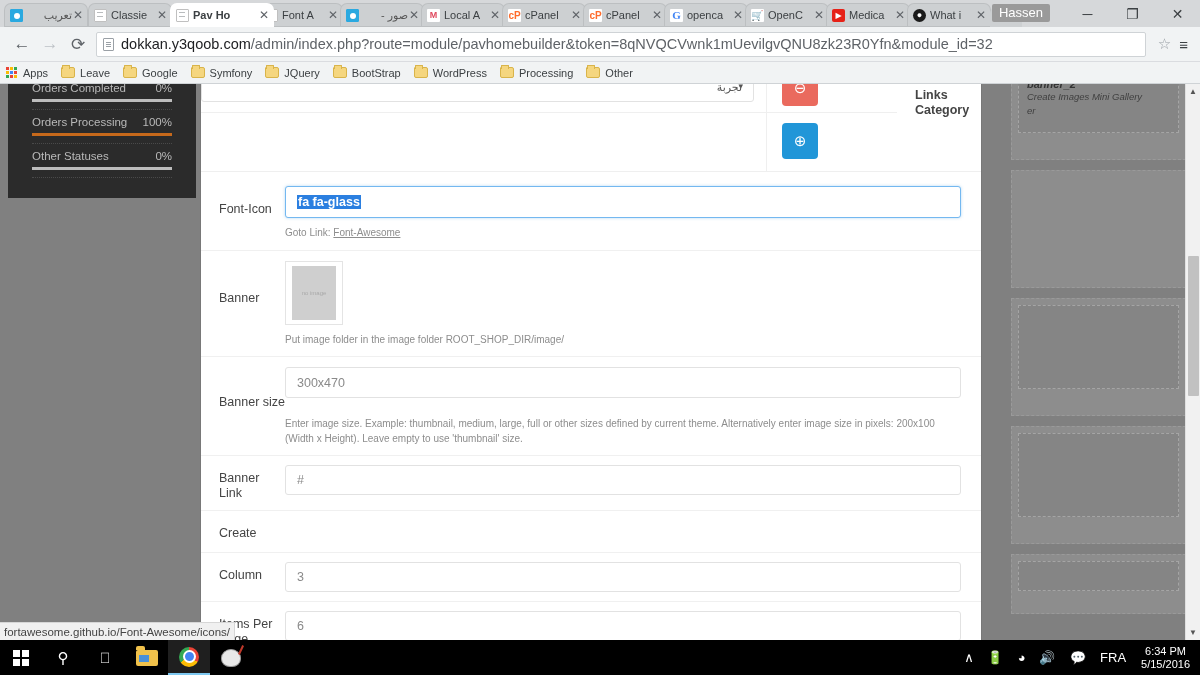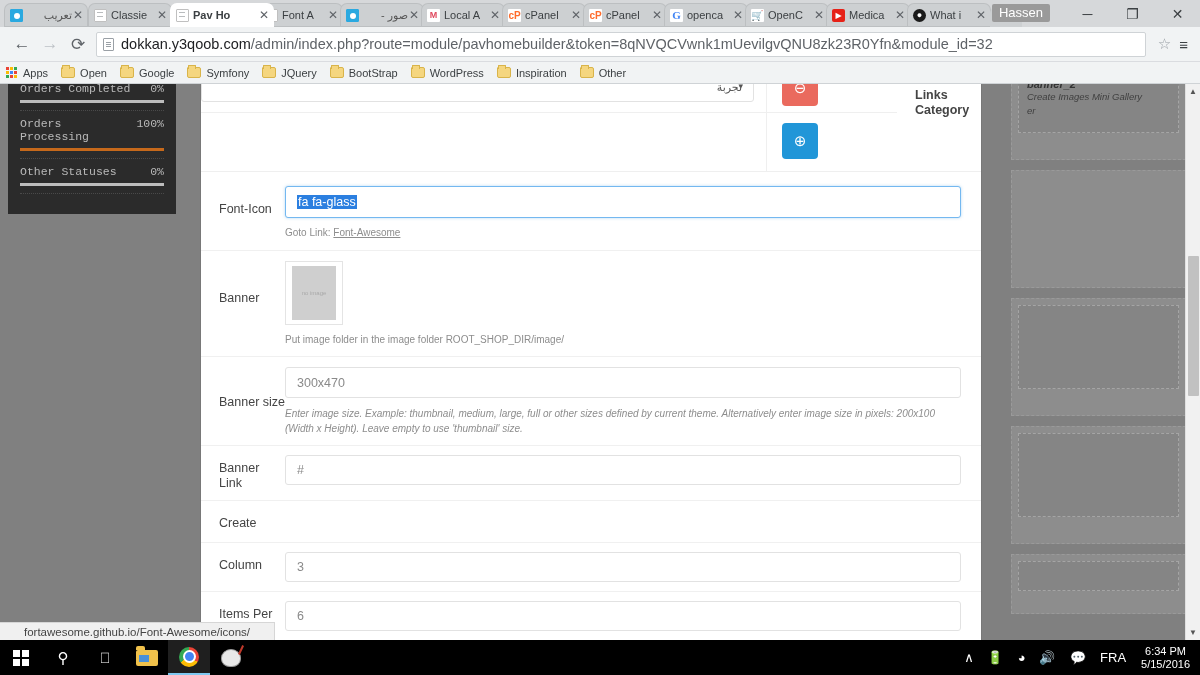--- a/index.html
+++ b/index.html
@@ -80,22 +80,22 @@
      background:#f5d67f; border:1px solid #d9b44a; border-bottom:none; border-radius:1px 1px 0 0;}
   .apps-grid { width:12px; height:12px; margin-right:5px; display:grid; grid-template-columns:repeat(3,3px);
      grid-template-rows:repeat(3,3px); gap:1px; flex:0 0 12px;}
   .apps-grid i { display:block; width:3px; height:3px; }
 
   
   .viewport { position:absolute; left:0; top:84px; width:1200px; height:556px; background:#fff; overflow:hidden; }
   .dimmed { position:absolute; inset:0; background:#808080; }
 
   
-  .statspanel { position:absolute; left:8px; top:-12px; width:168px; background:#2b2b2b;
-     padding:10px 12px 14px;font-family:Liberation Mono, monospace; }
+  .statspanel { position:absolute; left:8px; top:-12px; width:188px; background:#2b2b2b;
+     padding:10px 24px 14px; }
   .statrow { margin-bottom:6px; }
   .statrow .line { display:flex; justify-content:space-between; font-size:11.5px; color:#b9b9b9;
      margin-bottom:5px; }
   .bar { height:3px; background:#4d4d4d; }
   .bar > span { display:block; height:3px; background:#bdbdbd; }
   .bar.orange > span { background:#c6691b; }
   .dotline { border-bottom:1px dotted #4a4a4a; margin-top:7px; }
 
   
   .bgmodules { position:absolute; right:14px; top:-20px; width:175px; }
@@ -124,21 +124,21 @@
   .fctrl { flex:1 1 auto; padding-right:20px; }
   .inp { width:100%; height:30px; border:1px solid #e2e2e2; border-radius:3px; background:#fff;
      padding:0 11px; font-size:12.5px; color:#8a8a8a; font-family:"Liberation Sans", sans-serif;
      display:flex; align-items:center; }
   .inp.focus { border:1px solid #74b8f0; box-shadow:0 0 3px rgba(102,175,233,0.5); color:#333; }
   .sel { position:relative; }
   .sel .caret { position:absolute; right:10px; top:8px; font-size:9px; color:#555; }
   .rtl { direction:rtl; text-align:right; font-size:11px; color:#555; }
   .hint { font-size:10px; color:#8d8d8d; margin-top:7px; line-height:15px; }
   .hint a { color:#8d8d8d; }
-  .sel-text { background:#2b7fe0; color:#fff; padding:0 1px; }
+  .sel-text { background:#2b7fe0; color:#fff; padding:0 1px;font-weight:bold; }
 
   
   .lcwrap { display:flex; border-bottom:1px solid #efefef; }
   .lccol { flex:1 1 auto; padding:6px 12px 10px 0; border-right:1px solid #efefef; }
   .lcbtn { flex:0 0 130px; padding:4px 0 0 15px; }
   .btn-sq { width:36px; height:36px; border-radius:4px; color:#fff; font-size:15px;
      display:flex; align-items:center; justify-content:center; }
   .btn-red { background:#ea6a5e; }
   .btn-blue { background:#2196d8; }
   .lcrow2 { display:flex; }
@@ -146,21 +146,21 @@
   .lcrow2 .cellbtn { flex:0 0 130px; padding:10px 0 0 15px; }
 
   
   .thumbbox { width:58px; height:64px; border:1px solid #e4e4e4; background:#fff; padding:5px;
      display:flex; align-items:center; justify-content:center; }
   .thumbimg { width:44px; height:54px; background:#cfcfcf; display:flex; align-items:center;
      justify-content:center; font-size:6px; color:#a9a9a9; }
 
   
   .statusbar { position:absolute; left:0; bottom:0; height:18px; background:#f0f0f0;
-     border-top:1px solid #d6d6d6; border-right:1px solid #d6d6d6; padding:0 24px;
+     border-top:1px solid #d6d6d6; border-right:1px solid #d6d6d6; padding:0 4px;
      font-size:11.5px; color:#444; line-height:18px; z-index:40; }
 
   
   .taskbar { position:absolute; left:0; bottom:0; width:1200px; height:35px; background:#000;
      display:flex; align-items:center; }
   .tbicon { width:42px; height:35px; display:flex; align-items:center; justify-content:center;
      color:#fff; font-size:15px; }
   .tbicon.active { background:#1f1f1f; border-bottom:2px solid #7ec8f0; }
   .tray { margin-left:auto; display:flex; align-items:center; padding-right:10px; color:#fff; }
   .tray .ti { padding:0 7px; font-size:13px; }
@@ -282,21 +282,21 @@
             <i style="background:#4285f4"></i>
             <i style="background:#ea4335"></i>
           <i style="background:#34a853"></i>
             <i style="background:#ea4335"></i>
             <i style="background:#fbbc05"></i>
         </span>
         <span>Apps</span>
       </div>
       <div class="bm">
         <span class="folder"></span>
-        <span>Open</span>
+        <span>Leave</span>
         </div>
       <div class="bm">
         <span class="folder"></span>
         <span>Google</span>
         </div>
       <div class="bm">
         <span class="folder"></span>
         <span>Symfony</span>
         </div>
       <div class="bm">
@@ -306,21 +306,21 @@
       <div class="bm">
         <span class="folder"></span>
         <span>BootStrap</span>
         </div>
       <div class="bm">
         <span class="folder"></span>
         <span>WordPress</span>
         </div>
       <div class="bm">
         <span class="folder"></span>
-        <span>Inspiration</span>
+        <span>Processing</span>
         </div>
       <div class="bm">
         <span class="folder"></span>
         <span>Other</span>
         </div>
     </div>
 
     <div class="viewport">
       <div class="dimmed"></div>
 
@@ -446,21 +446,21 @@
             <div class="hint">Put image folder in the image folder ROOT_SHOP_DIR/image/</div>
           </div>
         </div>
 
         <div class="formrow" style="padding-top:10px;">
           <div class="flabel" style="padding-top:28px;">Banner size</div>
           <div class="fctrl">
             <div class="inp" style="height:31px;">
               <span>300x470</span>
             </div>
-            <div class="hint" style="margin-top:8px;font-style:italic;">Enter image size. Example: thumbnail, medium, large, full or other sizes defined by current theme. Alternatively enter image size in pixels: 200x100 (Width x Height). Leave empty to use 'thumbnail' size.</div>
+            <div class="hint" style="margin-top:18px;">Enter image size. Example: thumbnail, medium, large, full or other sizes defined by current theme. Alternatively enter image size in pixels: 200x100 (Width x Height). Leave empty to use 'thumbnail' size.</div>
           </div>
         </div>
 
         <div class="formrow">
           <div class="flabel">Banner Link</div>
           <div class="fctrl">
             <div class="inp">
               <span>#</span>
             </div>
           </div>

